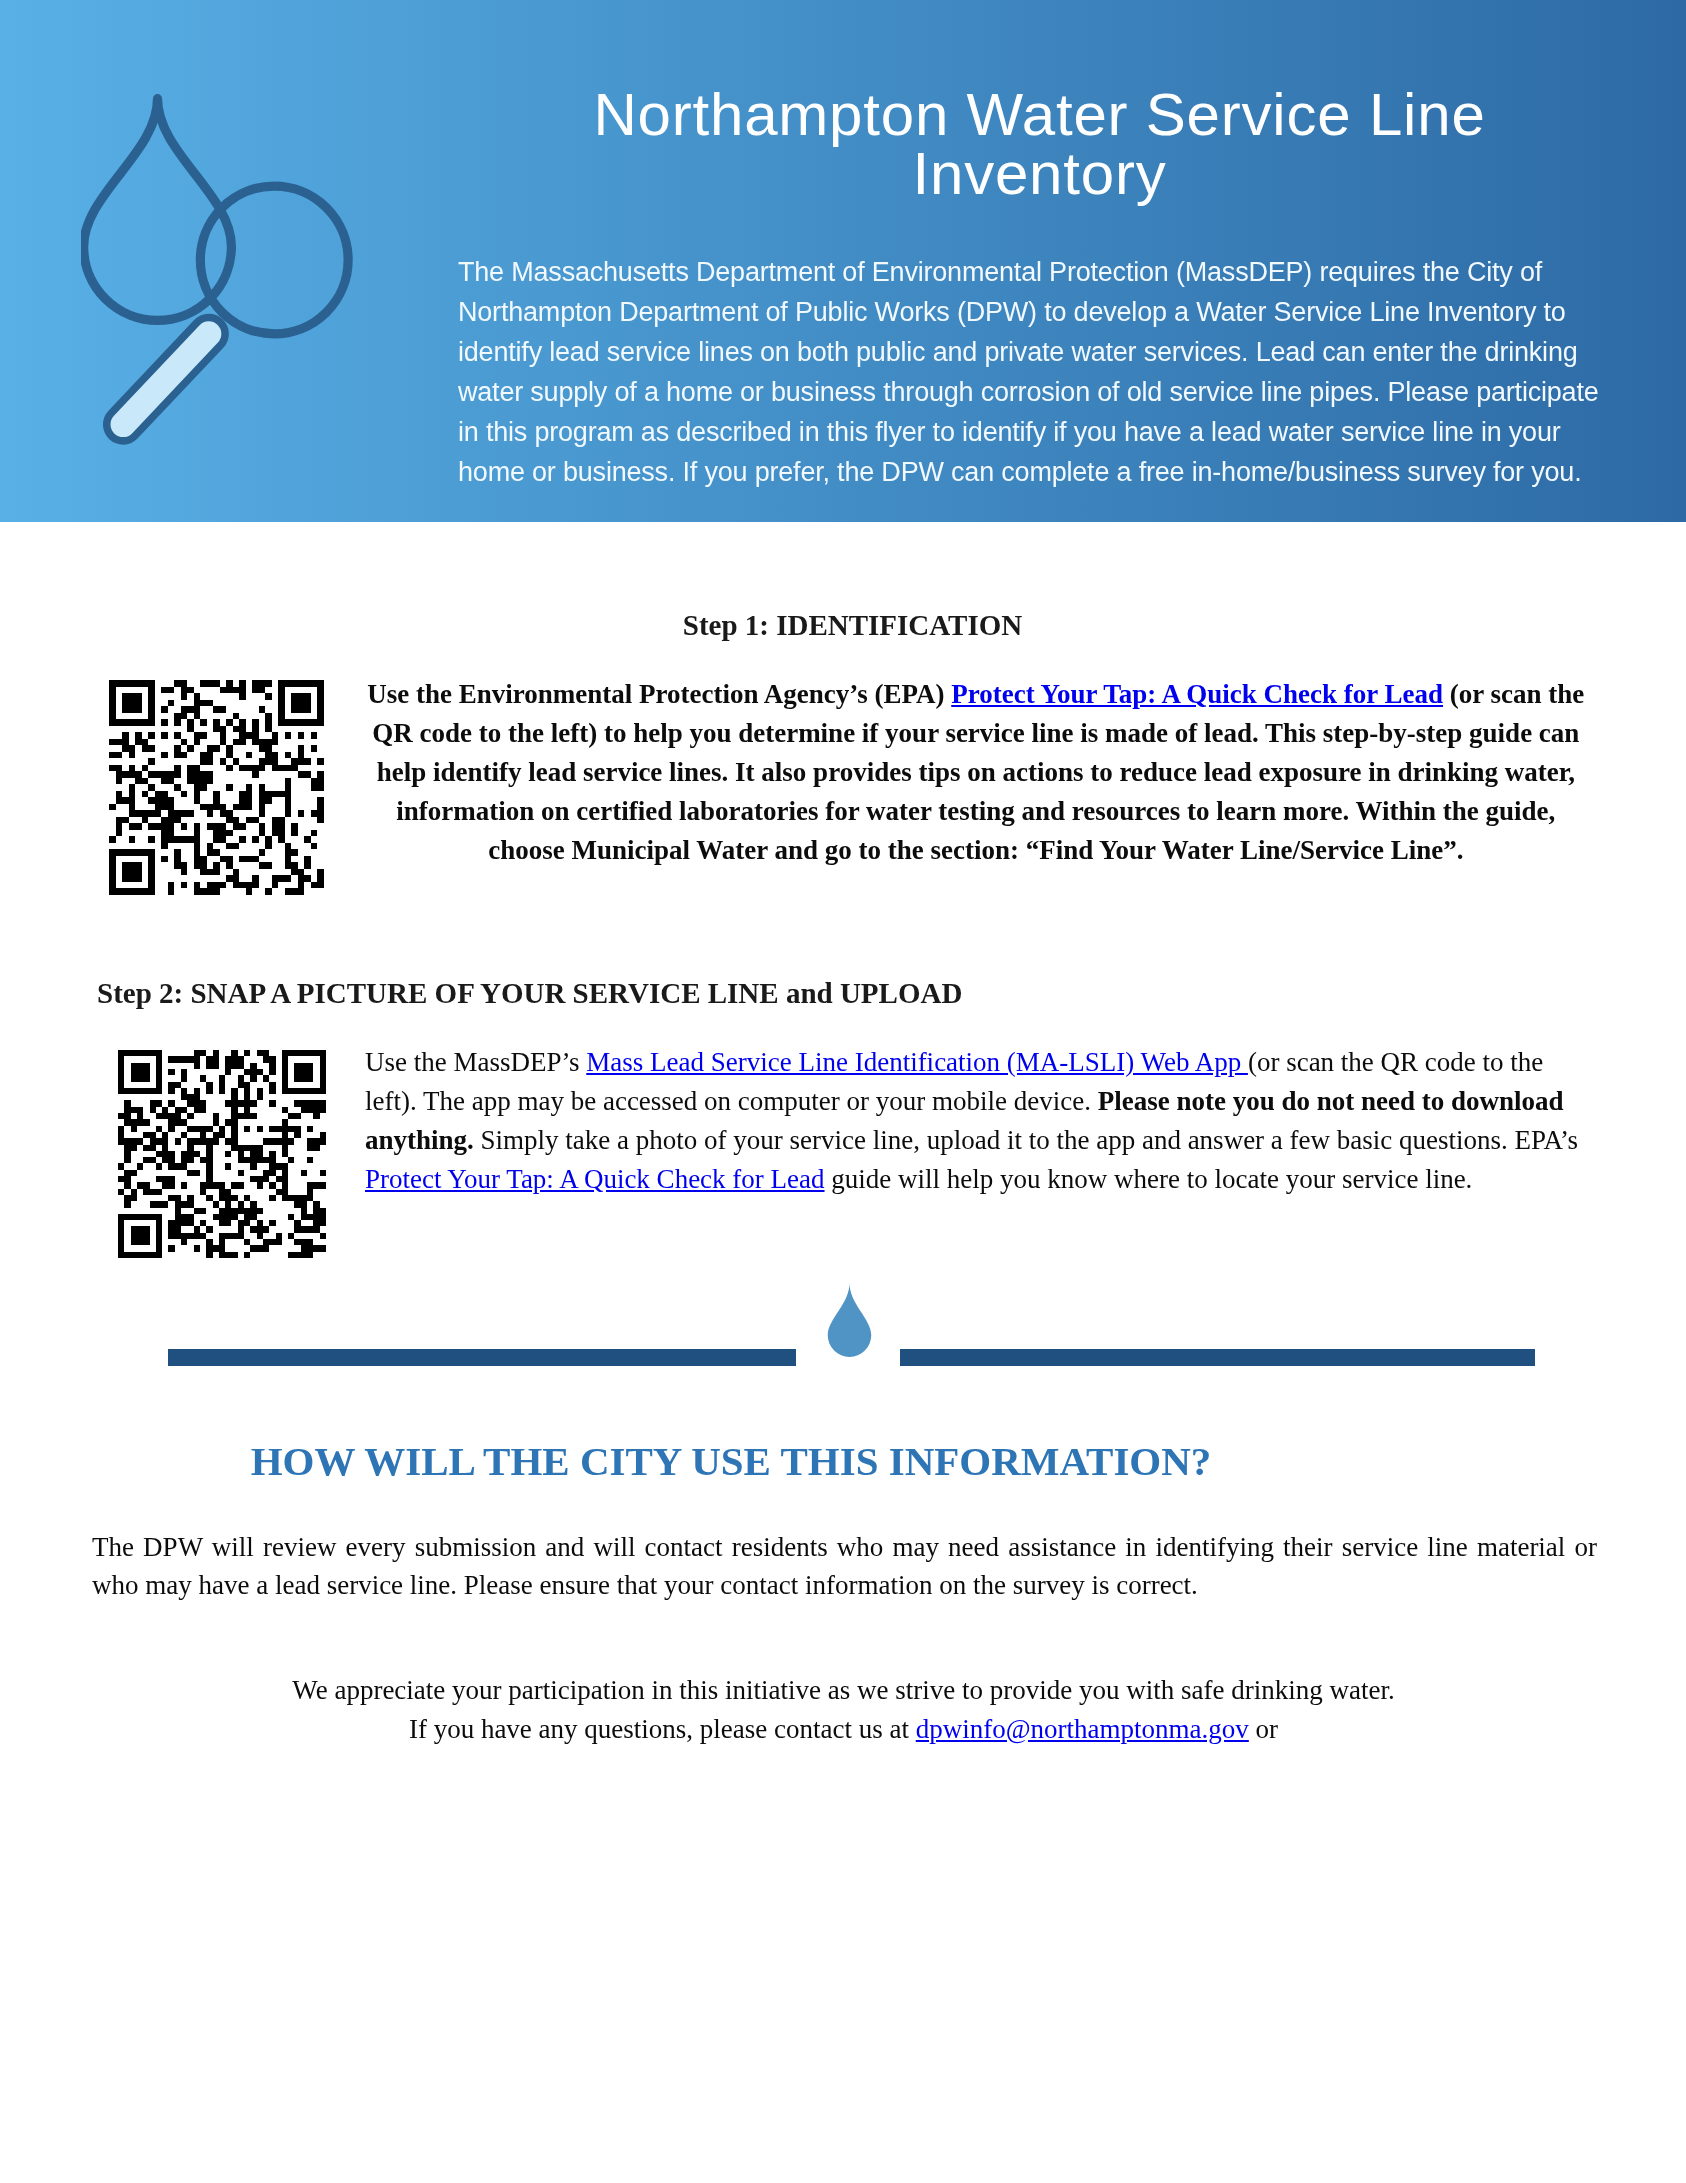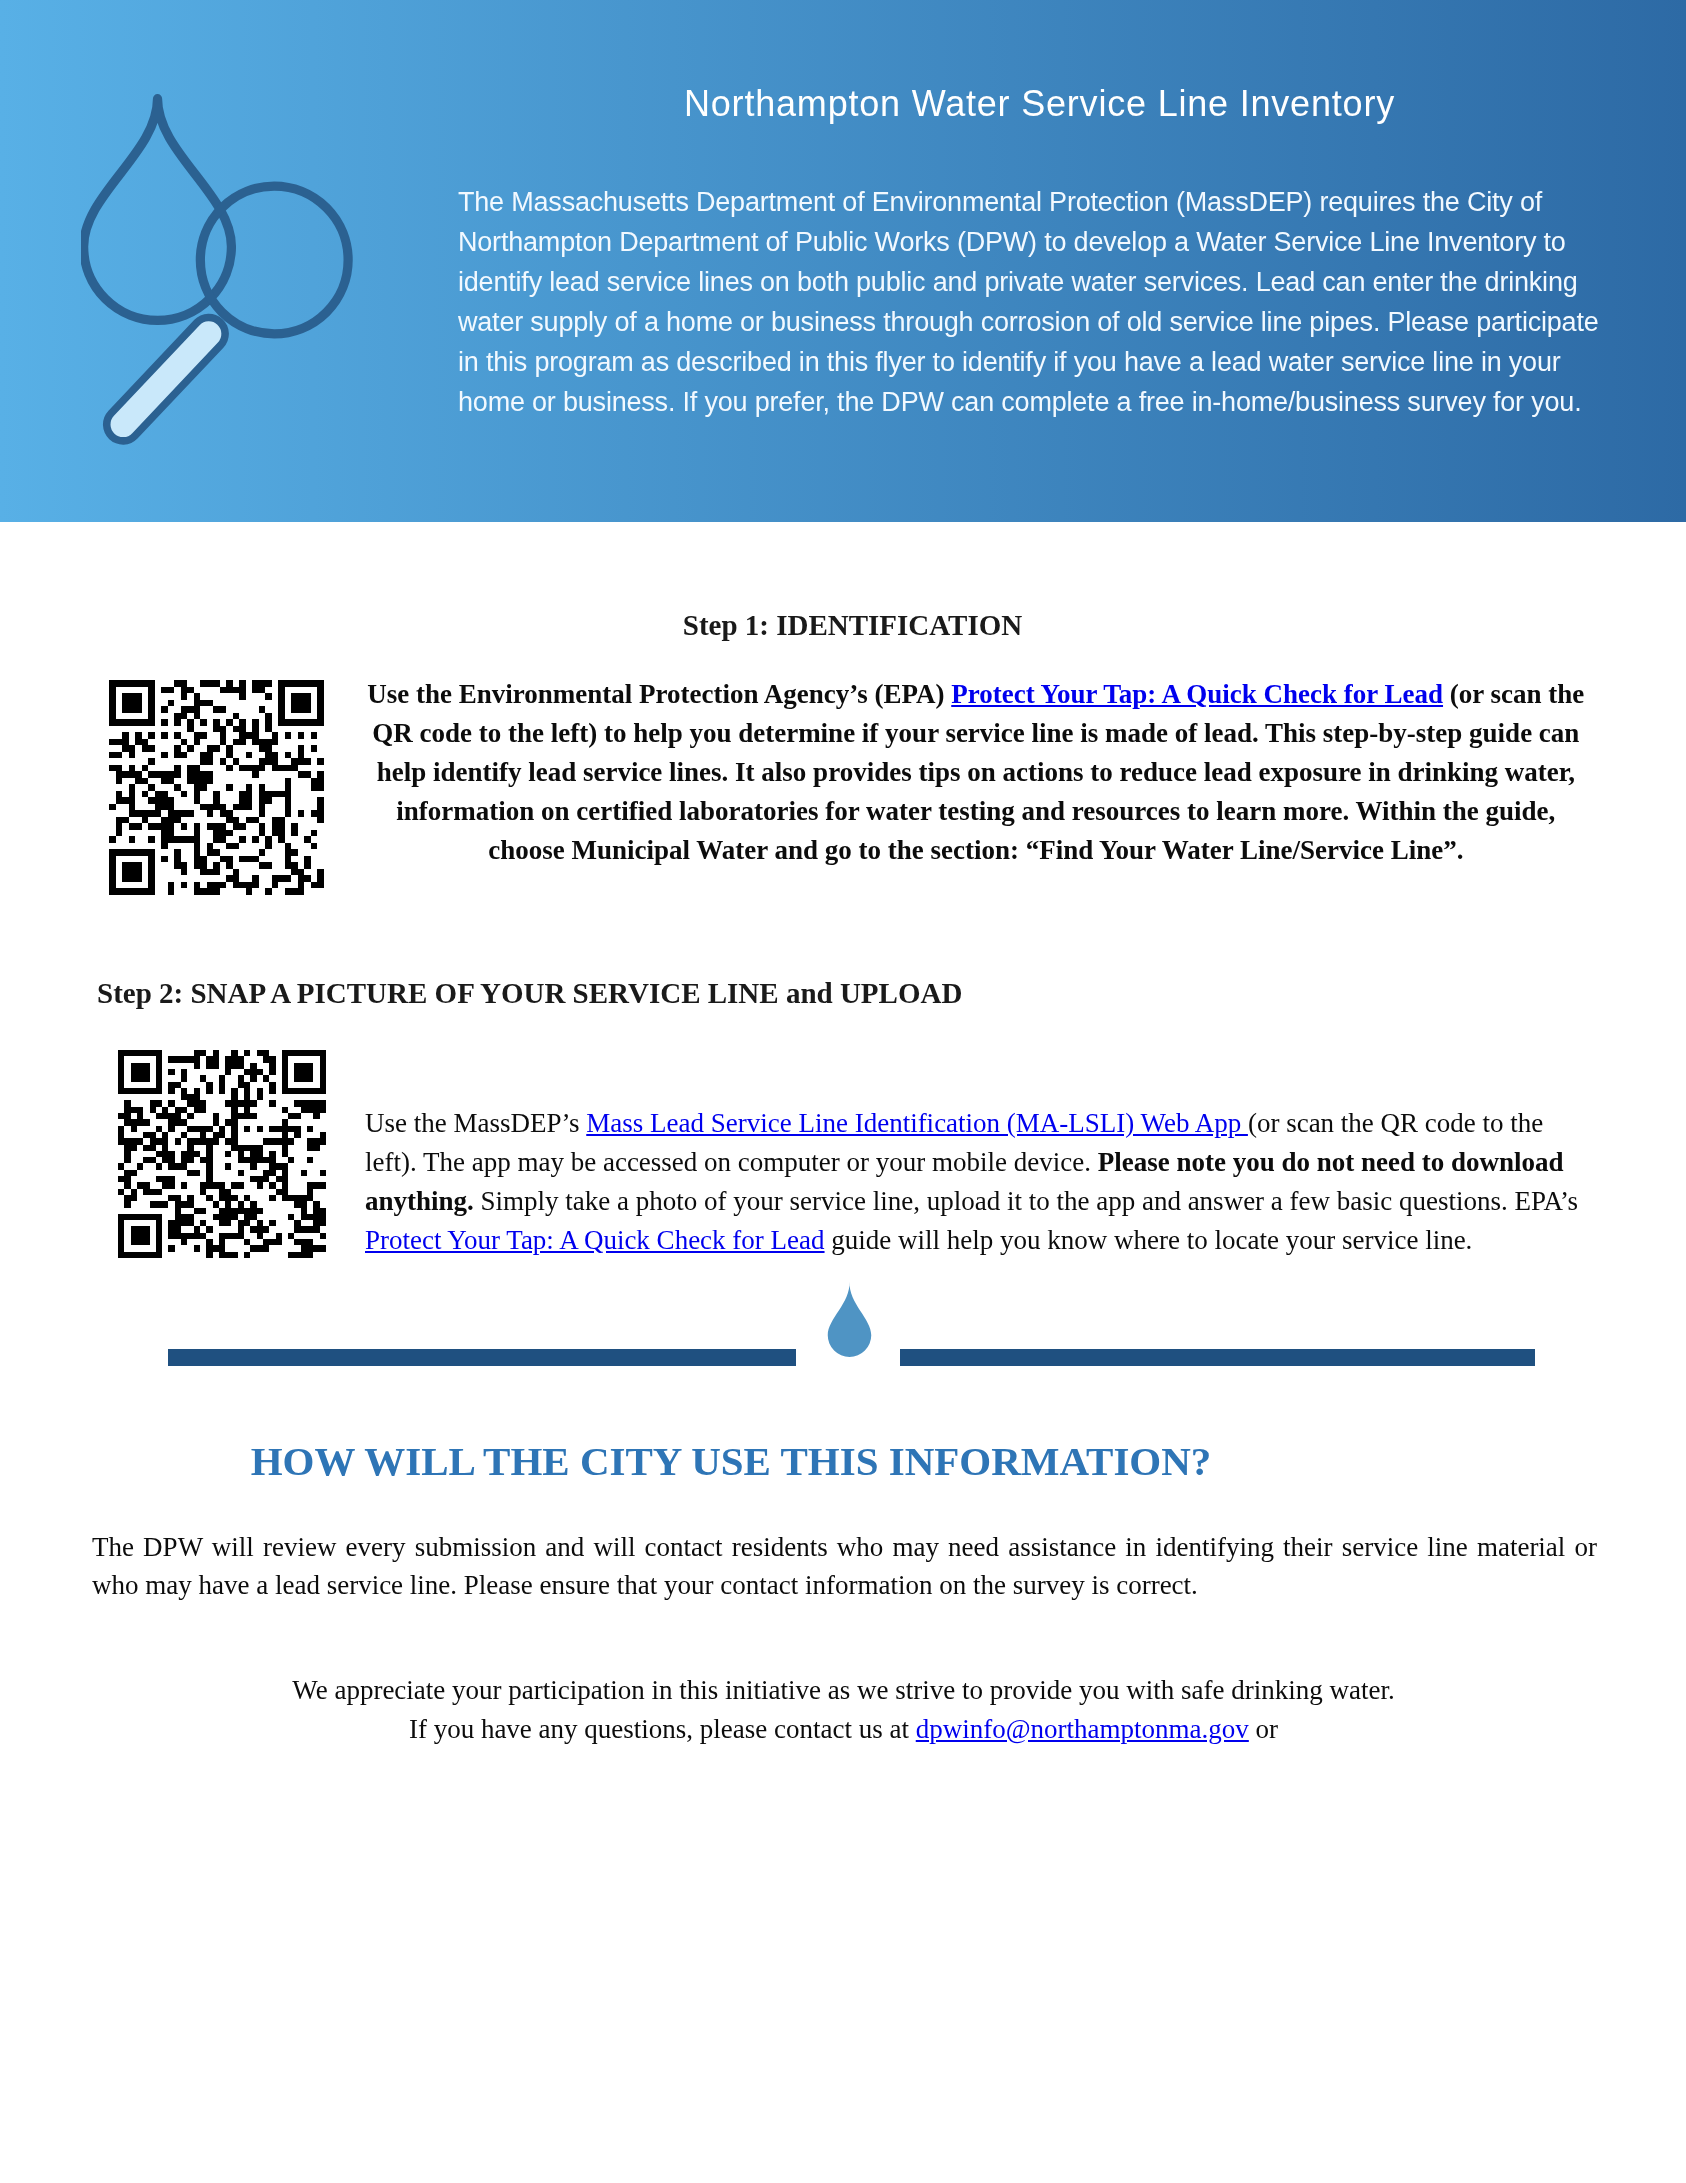--- a/index.html
+++ b/index.html
@@ -3,35 +3,35 @@
 <meta charset="utf-8">
 <style>
   html,body{margin:0;padding:0;background:#888;}
   .page{position:relative;width:1687px;height:2183px;background:#ffffff;overflow:hidden;
         font-family:"Liberation Serif", serif;color:#0c0c0c;}
   
   .header{position:absolute;left:0;top:0;width:1687px;height:522px;
           background:linear-gradient(90deg,var(--header-gradient-left),var(--header-gradient-right));}
   .header-icon{position:absolute;left:81px;top:92px;width:279px;height:356px;}
   .header-content{position:absolute;left:458px;top:69px;width:1163px;}
-  .header-title{margin:5px;font-family:"Liberation Sans",sans-serif;font-weight:400;
-                font-size:36px;line-height:59px;text-align:center;color:#ffffff;letter-spacing:0.8px;}
+  .header-title{margin:16px;font-family:"Liberation Sans",sans-serif;font-weight:400;
+                font-size:60px;line-height:59px;text-align:center;color:#ffffff;letter-spacing:0.8px;}
   .header-paragraph{margin:49px 0 0 0;font-family:"Liberation Sans",sans-serif;font-weight:400;
                 font-size:27px;line-height:40px;color:#f2f9ff;letter-spacing:-0.2px;}
   
   .step{position:absolute;left:97px;width:1511px;}
   .step1{top:606px;text-align:center;}
   .step2{top:974px;}
   .step-heading{margin:0;font-size:29px;line-height:39px;font-weight:bold;color:#1a1a1a;}
   .step-row{display:flex;align-items:flex-start;margin-top:35px;}
   .qr{flex:none;display:block;}
   .qr1{width:215px;height:215px;margin-left:11.8px;}
   .qr2{width:208px;height:212px;margin-left:21px;}
   .step1 .step-row{margin-top:35px;}
-  .step2 .step-row{align-items:flex-end;}
+  .step2 .step-row{}
   .step-text{margin:0;font-size:27px;line-height:39px;}
   .step1 .step-text{margin-left:38px;width:1228px;margin-top:-5px;font-weight:bold;}
   .step2 .step-text{margin-left:39px;width:1230px;margin-top:-5px;}
   .inline-link{color:var(--link-blue);text-decoration:underline;}
   
   .divider{position:absolute;left:0;top:1280px;width:1687px;height:91px;}
   .divider-bar{position:absolute;top:69px;height:17px;background:var(--divider-bar);}
   .divider-bar.left{left:168px;width:628px;}
   .divider-bar.right{left:900px;width:635px;}
   .divider-drop{position:absolute;left:821px;top:0;width:57px;height:82px;}

